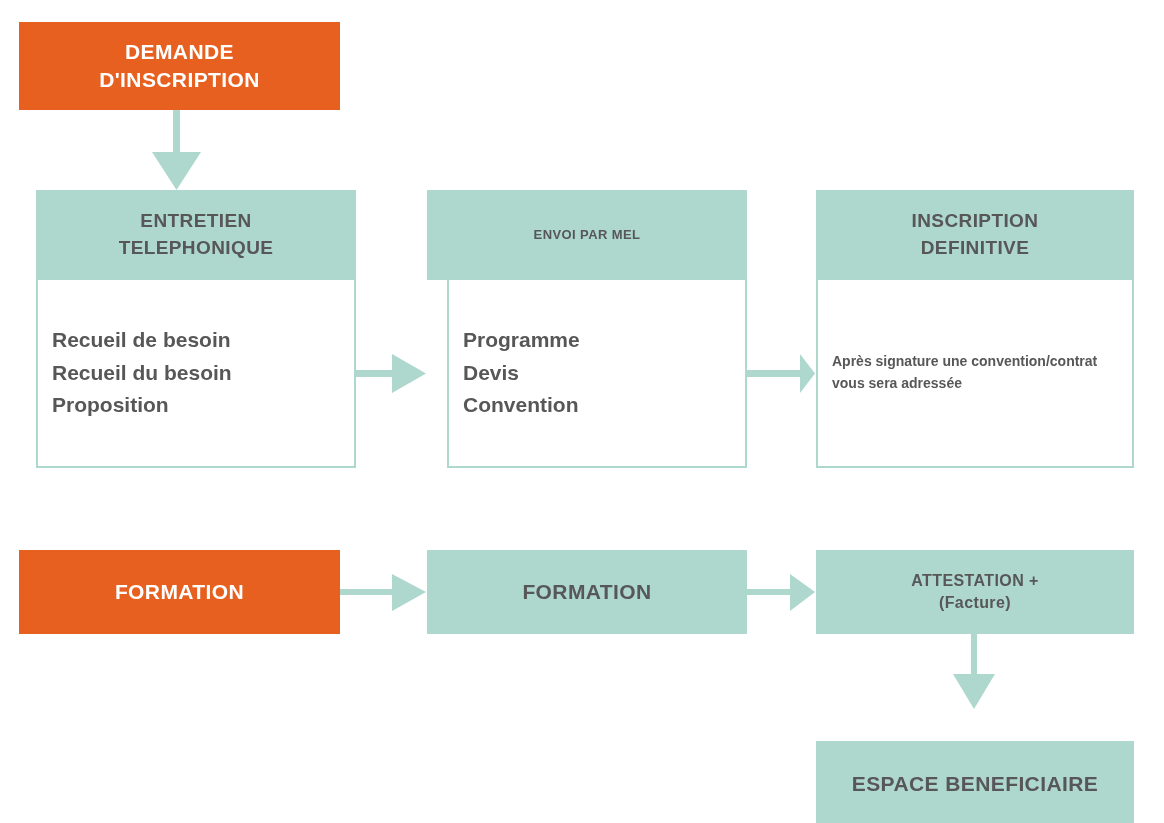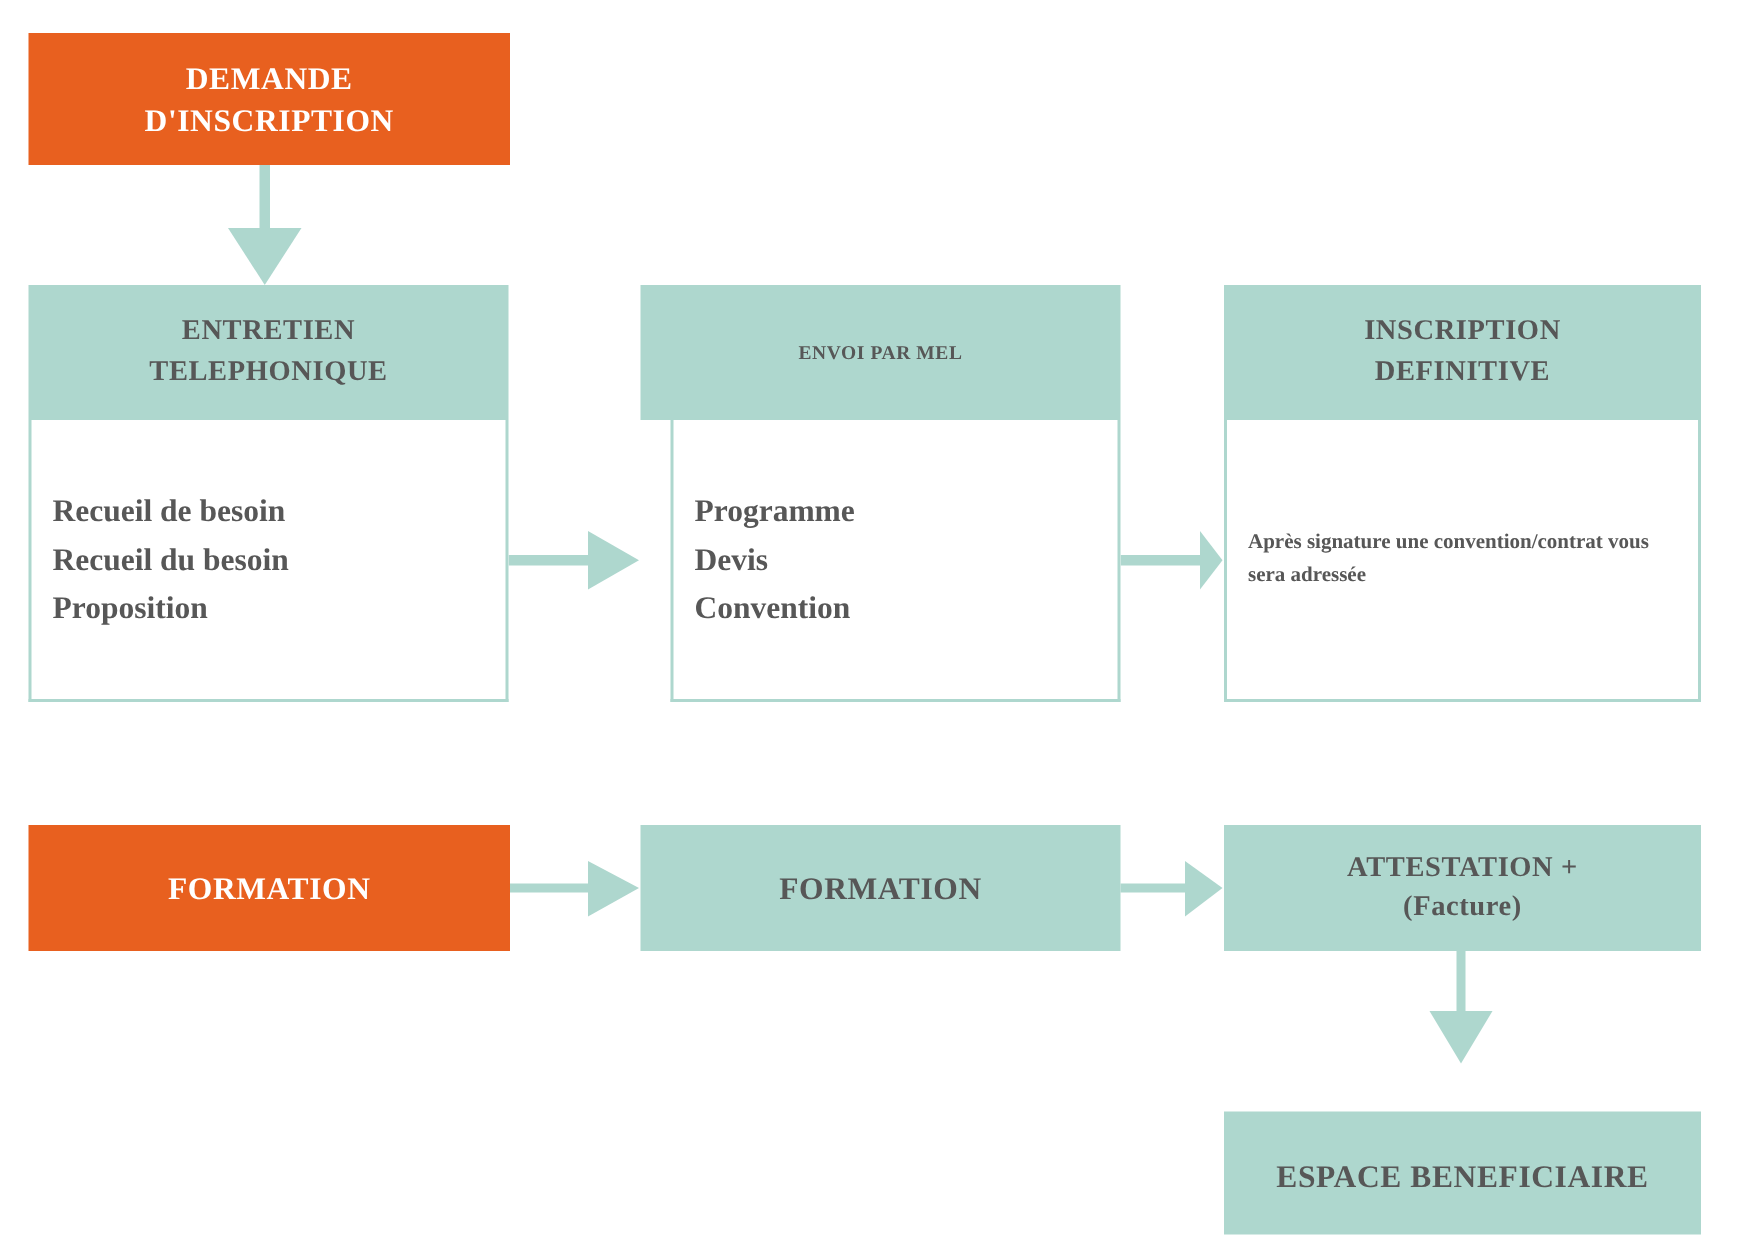--- a/index.html
+++ b/index.html
@@ -13,21 +13,20 @@
     font-family: "Liberation Sans", sans-serif;
     position: relative;
     overflow: hidden;
     -webkit-font-smoothing: antialiased;
   }
 
   #canvas {
     position: relative;
     width: 944px;
     height: 823px;
-    font-family: Liberation Serif, serif;
   }
 
   .node {
     position: absolute;
     box-sizing: border-box;
   }
 
   
   .block {
     display: flex;
@@ -133,21 +132,21 @@
     </g>
   </svg>
 
   <div class="node block orange" style="left:19px; top:22px; width:321px; height:88px; font-size:21px;">
     <div>
       <div>DEMANDE</div>
       <div>D'INSCRIPTION</div>
     </div>
   </div>
 
-  <div class="node card" style="left:19px; top:190px; width:320px; height:278px;">
+  <div class="node card" style="left:36px; top:190px; width:320px; height:278px;">
     <div class="card-header" style="height:90px; font-size:19px;">
       <div>
         <div>ENTRETIEN</div>
         <div>TELEPHONIQUE</div>
       </div>
     </div>
     <div class="card-body" style="font-size:21px;">
       <div class="line">Recueil de besoin</div>
       <div class="line">Recueil du besoin</div>
       <div class="line">Proposition</div>
@@ -180,21 +179,21 @@
   </div>
 
   <div class="node block orange" style="left:19px; top:550px; width:321px; height:84px; font-size:21px;">
     <span>FORMATION</span>
   </div>
 
   <div class="node block teal" style="left:427px; top:550px; width:320px; height:84px; font-size:21px;">
     <span>FORMATION</span>
   </div>
 
-  <div class="node block teal" style="left:816px; top:550px; width:318px; height:84px; font-size:19px;">
+  <div class="node block teal" style="left:816px; top:550px; width:318px; height:84px; font-size:16px;">
     <div>
       <div>ATTESTATION +</div>
       <div>(Facture)</div>
     </div>
   </div>
 
   <div class="node block teal" style="left:816px; top:713px; width:318px; height:86px; font-size:21px;margin-top:28px;">
     <span>ESPACE BENEFICIAIRE</span>
   </div>
 

